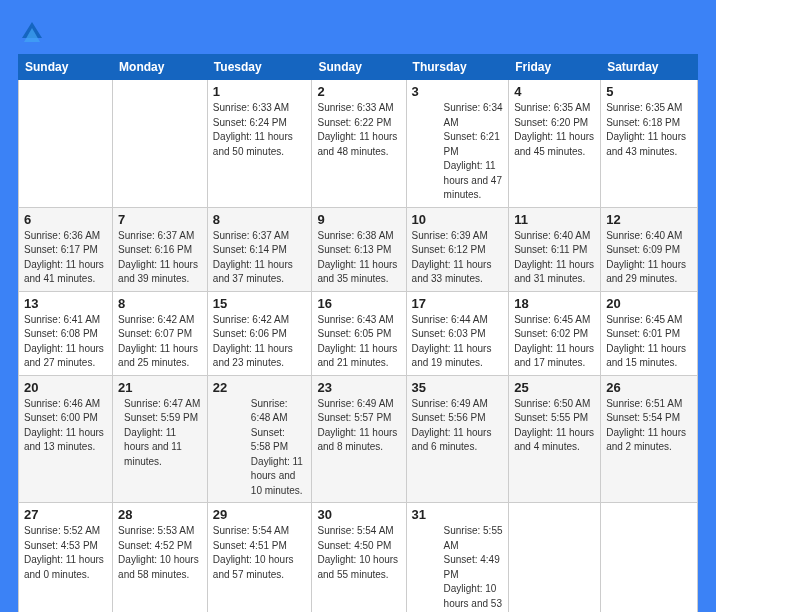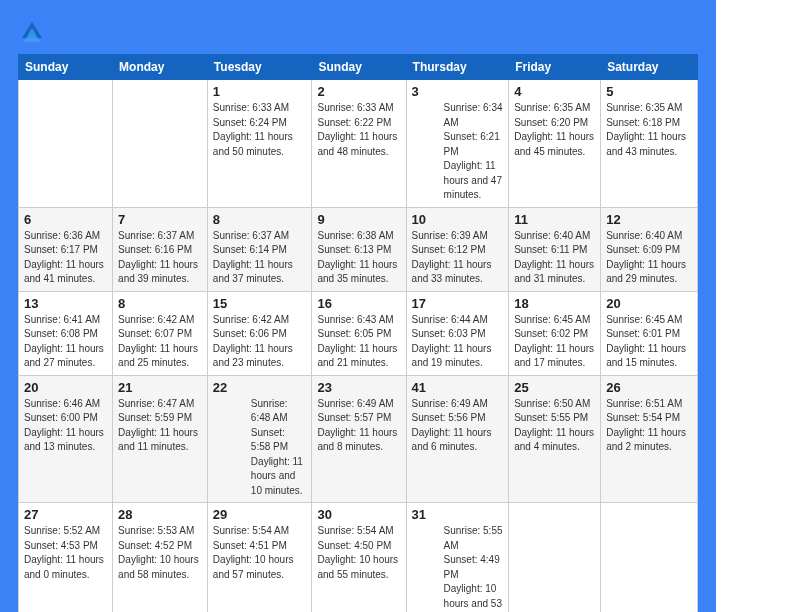--- a/index.html
+++ b/index.html
@@ -263,38 +263,38 @@
         </tr>
         <tr class="row-even">
           <td>
             <span class="day-number">20</span>
             <div class="day-info" style="white-space: pre-line;">Sunrise: 6:46 AM
 Sunset: 6:00 PM
 Daylight: 11 hours and 13 minutes.</div>
           </td>
           <td>
             <span class="day-number">21</span>
-            <div class="day-info" style="white-space: pre-line;">Sunrise: 6:47 AM
+            <div class="day-info" style="white-space: pre-line; margin-left: 6px;">Sunrise: 6:47 AM
 Sunset: 5:59 PM
 Daylight: 11 hours and 11 minutes.</div>
           </td>
           <td>
             <span class="day-number">22</span>
             <div class="day-info" style="white-space: pre-line; margin-left: 38px;">Sunrise: 6:48 AM
 Sunset: 5:58 PM
 Daylight: 11 hours and 10 minutes.</div>
           </td>
           <td>
             <span class="day-number">23</span>
             <div class="day-info" style="white-space: pre-line;">Sunrise: 6:49 AM
 Sunset: 5:57 PM
 Daylight: 11 hours and 8 minutes.</div>
           </td>
           <td>
-            <span class="day-number">41</span>
+            <span class="day-number">35</span>
             <div class="day-info" style="white-space: pre-line;">Sunrise: 6:49 AM
 Sunset: 5:56 PM
 Daylight: 11 hours and 6 minutes.</div>
           </td>
           <td>
             <span class="day-number">25</span>
             <div class="day-info" style="white-space: pre-line;">Sunrise: 6:50 AM
 Sunset: 5:55 PM
 Daylight: 11 hours and 4 minutes.</div>
           </td>

